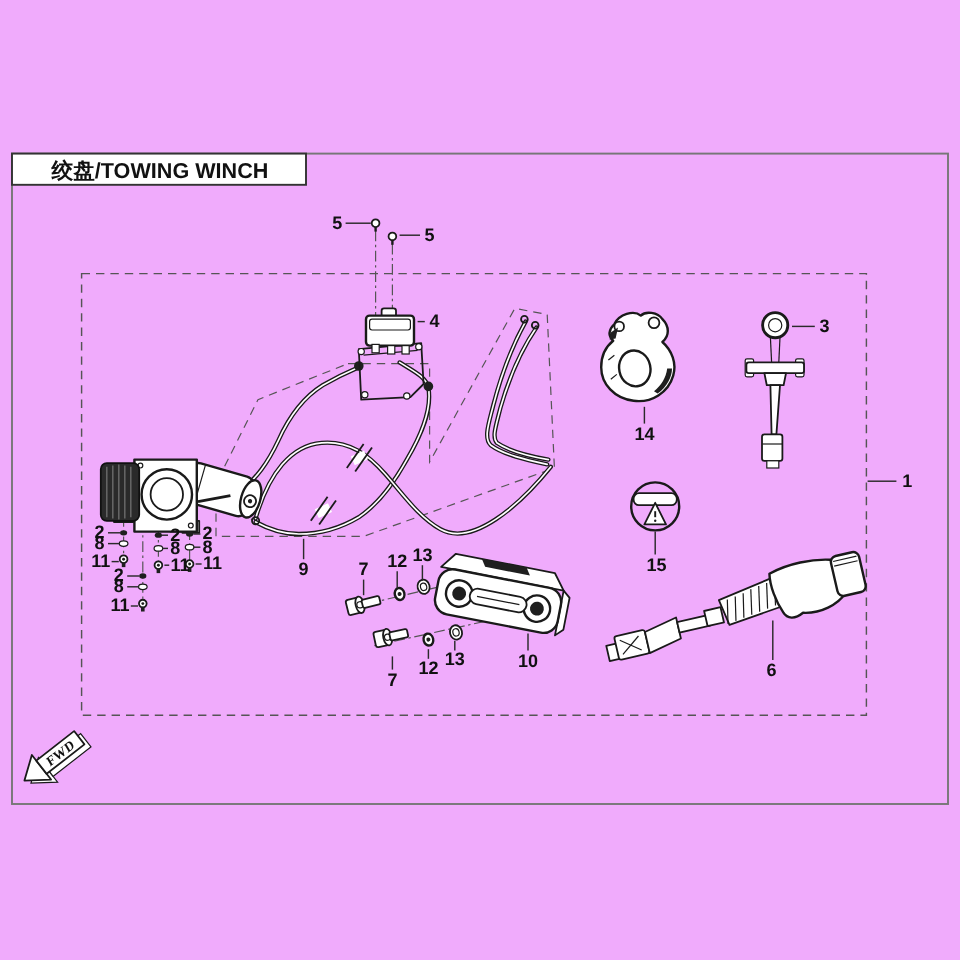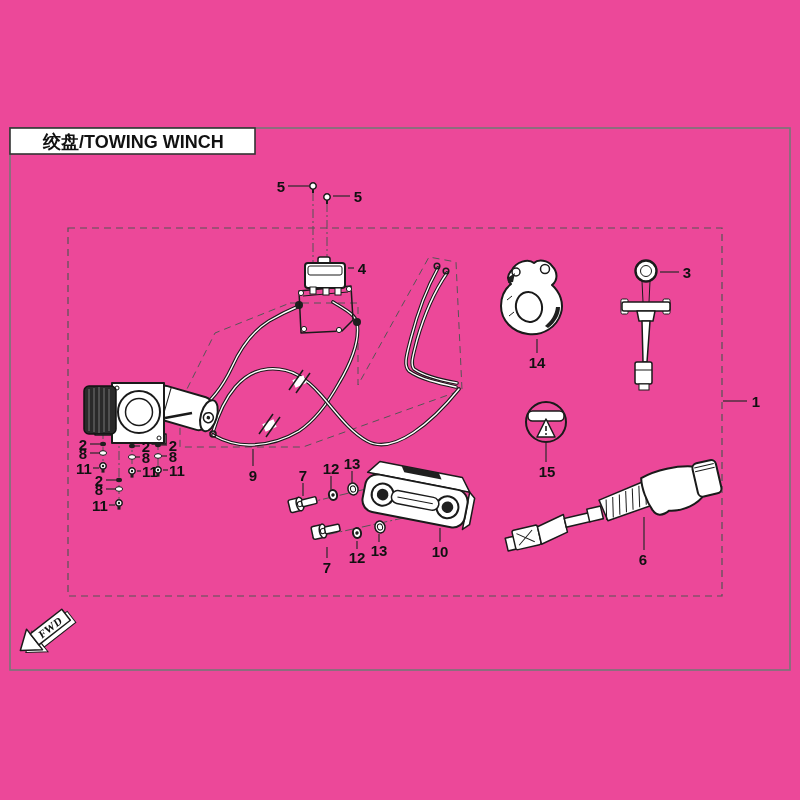--- a/index.html
+++ b/index.html
@@ -1,16 +1,16 @@
 <!DOCTYPE html>
 <html style="--line: #1a1a1a; --dash: #555555; --border: #777777;"><head>
 <meta charset="utf-8">
 <style>
   html,body{margin:0;padding:0;background:#fff;}
-  #page{position:relative;width:800px;height:800px;background:#ec4899;overflow:hidden;
+  #page{position:relative;width:800px;height:800px;background:#f0abfc;overflow:hidden;
         font-family:"Liberation Sans",sans-serif;}
   svg{position:absolute;left:0;top:0;}
   .s2{stroke:var(--line,#1a1a1a);stroke-width:2;fill:#fff;stroke-linejoin:round;}
   .s15{stroke:var(--line,#1a1a1a);stroke-width:1.5;fill:#fff;stroke-linejoin:round;}
   .s1{stroke:var(--line,#1a1a1a);stroke-width:1;fill:#fff;}
   .nf{fill:none !important;}
   .dk{fill:#1f1f1f;stroke:none;}
   .thin{stroke:#1a1a1a;stroke-width:1;fill:none;}
   .wire{fill:none;stroke:#1a1a1a;stroke-width:3.6;stroke-linecap:round;}
   .wirecore{fill:none;stroke:#ffffff;stroke-width:1.4;stroke-linecap:round;}

